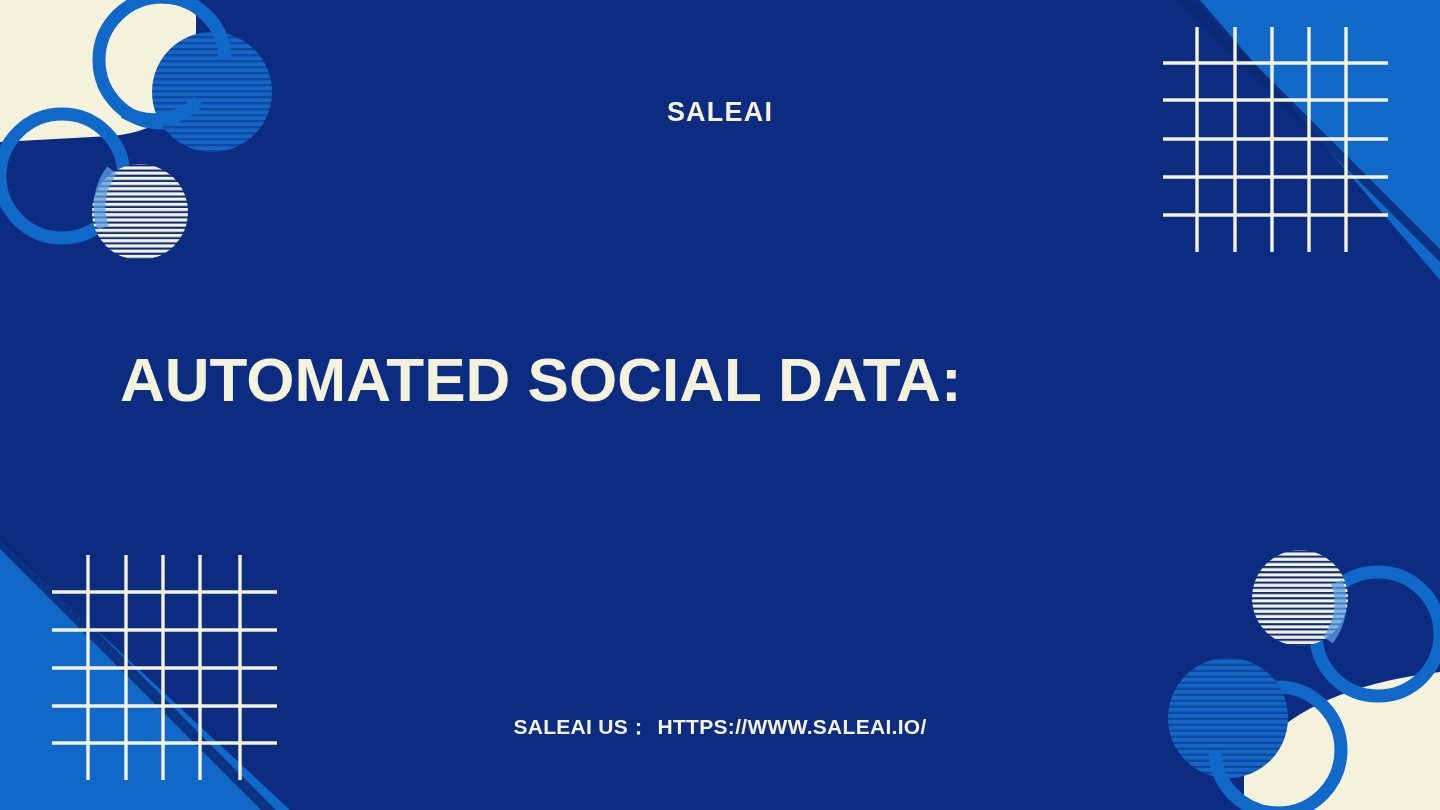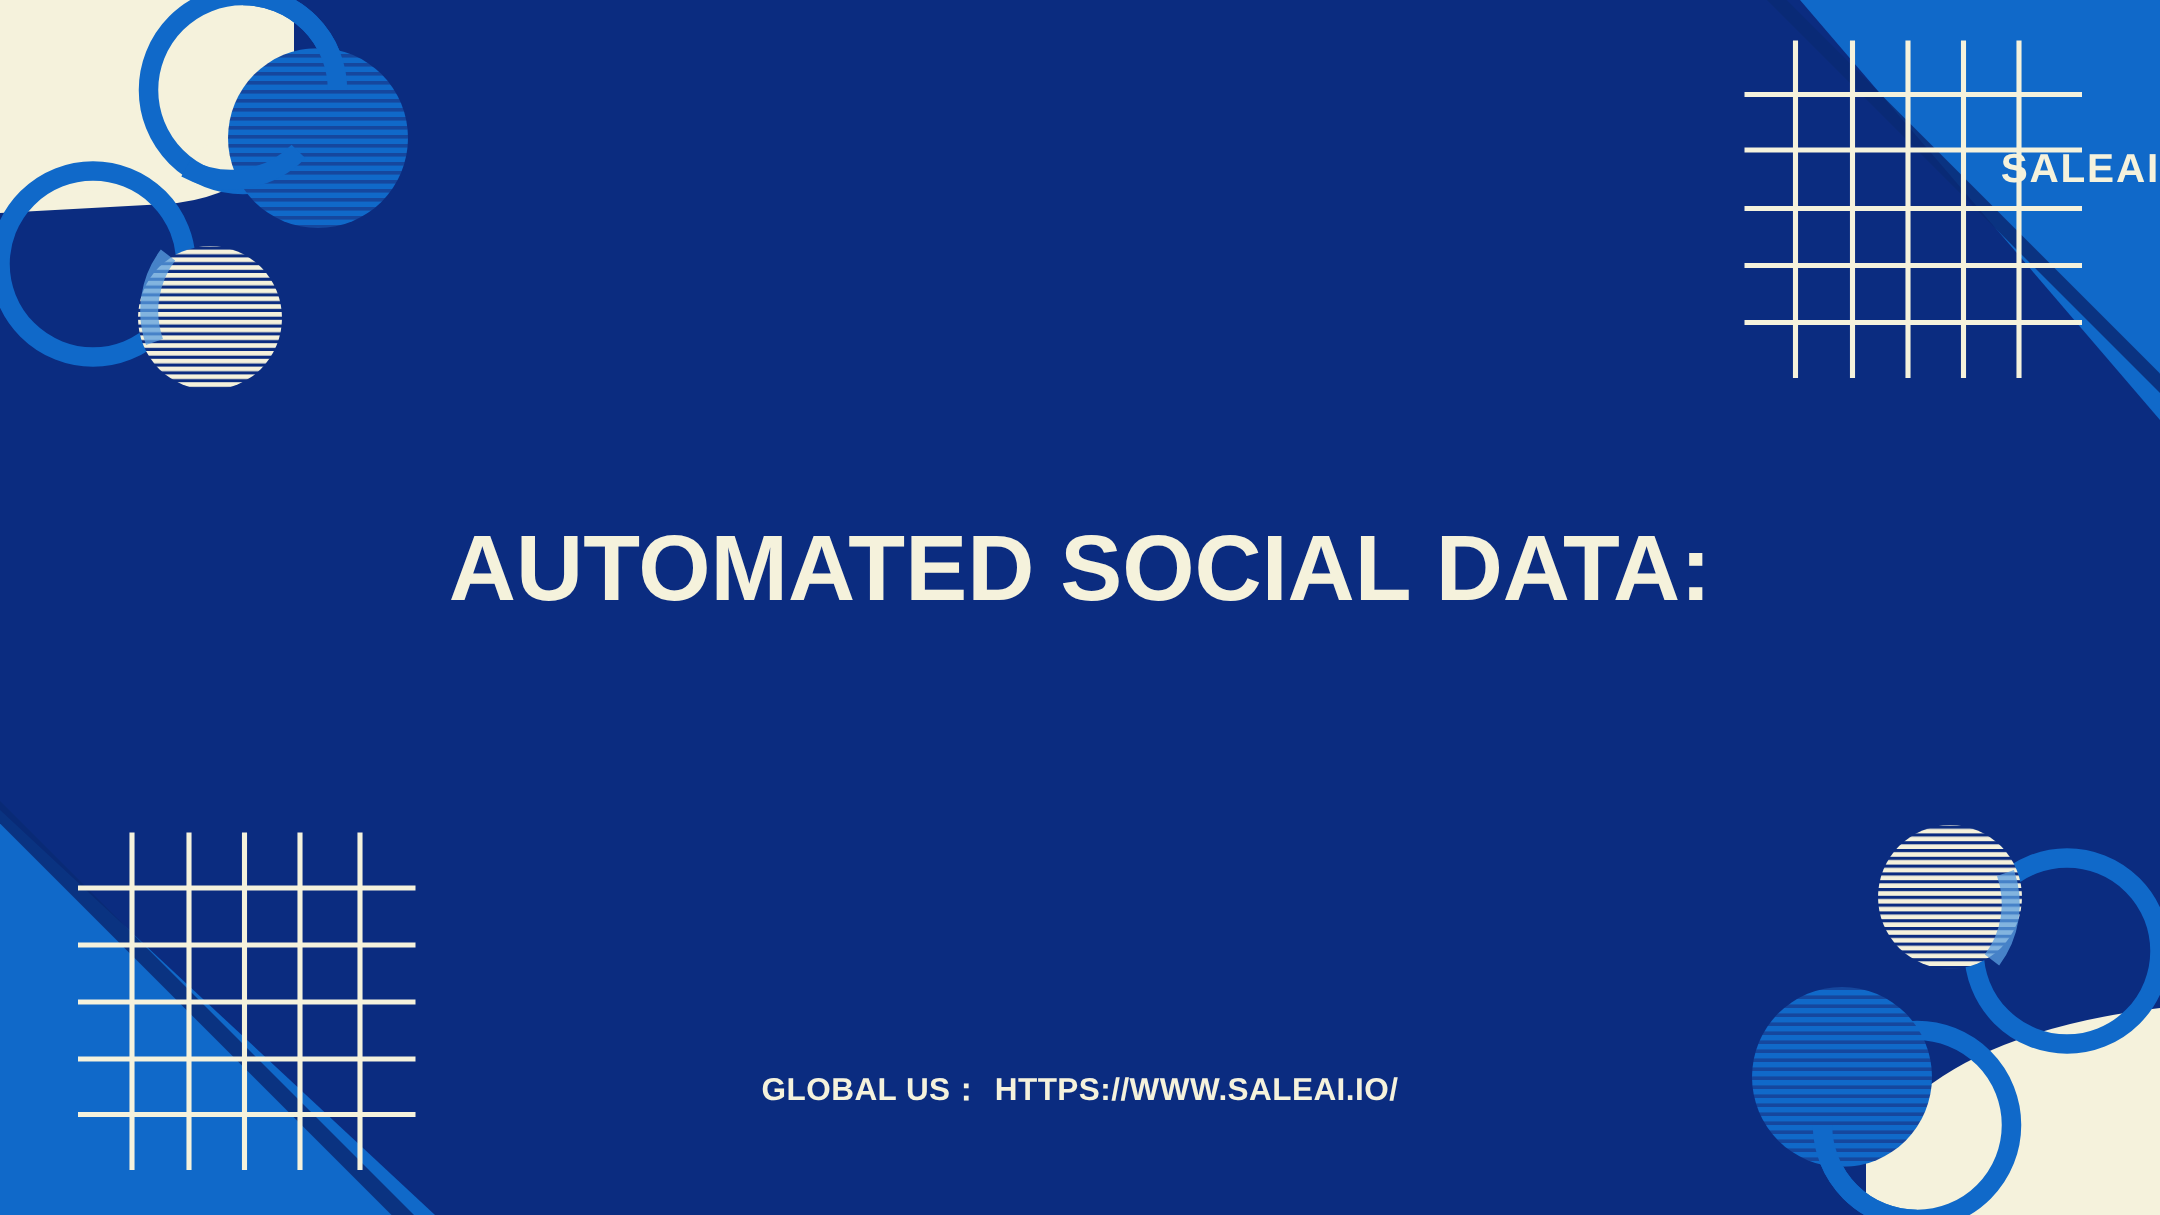--- a/index.html
+++ b/index.html
@@ -25,34 +25,34 @@
     height: 810px;
     pointer-events: none;
   }
 
   
   .logo {
     position: absolute;
     left: 0;
     top: 96px;
     width: 1440px;
-    text-align: right;
+    text-align: center;
     color: #f5f2dc;
     font-size: 27px;
     font-weight: 800;
     letter-spacing: 1.2px;
     line-height: 32px;
   }
 
   .title {
     position: absolute;
     left: 120px;
     top: 306px;
     width: 1200px;
-    text-align: center;
+    text-align: left;
     color: #f5f2dc;
     font-size: 62px;
     font-weight: 800;
     line-height: 1.02;
     letter-spacing: 0px;
     text-transform: uppercase;
   }
   .title-line { display: block; white-space: nowrap; }
 
   .contact {
@@ -174,17 +174,17 @@
 
   <div class="logo">
     <span>SALEAI</span>
   </div>
 
   <h1 class="title">
     <span class="title-line">AUTOMATED SOCIAL DATA:</span>
   </h1>
 
   <div class="contact">
-    <span>GLOBAL US：</span>
+    <span>SALEAI US：</span>
     <span class="c-url">HTTPS://WWW.SALEAI.IO/</span>
   </div>
 
 </div>
 
 </body></html>

